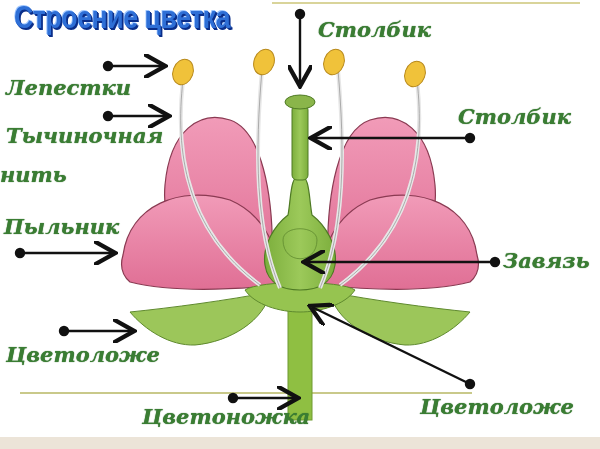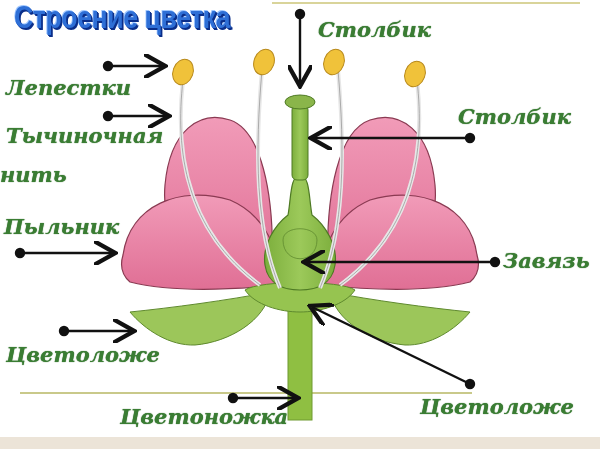--- a/index.html
+++ b/index.html
@@ -106,13 +106,13 @@
 
 <div class="lbl" style="left:318px;top:18px;">Столбик</div>
 <div class="lbl" style="left:6px;top:76px;">Лепестки</div>
 <div class="lbl" style="left:6px;top:124px;text-align:center;">Тычиночная</div>
 <div class="lbl" style="left:0;top:163px;text-align:center;">нить</div>
 <div class="lbl" style="left:458px;top:105px;">Столбик</div>
 <div class="lbl" style="left:4px;top:215px;">Пыльник</div>
 <div class="lbl" style="left:503px;top:249px;">Завязь</div>
 <div class="lbl" style="left:6px;top:343px;">Цветоложе</div>
 <div class="lbl" style="left:420px;top:395px;">Цветоложе</div>
-<div class="lbl" style="left:120px;top:405px;text-align:right;">Цветоножка</div>
+<div class="lbl" style="left:142px;top:405px;text-align:right;">Цветоножка</div>
 
 </body></html>

